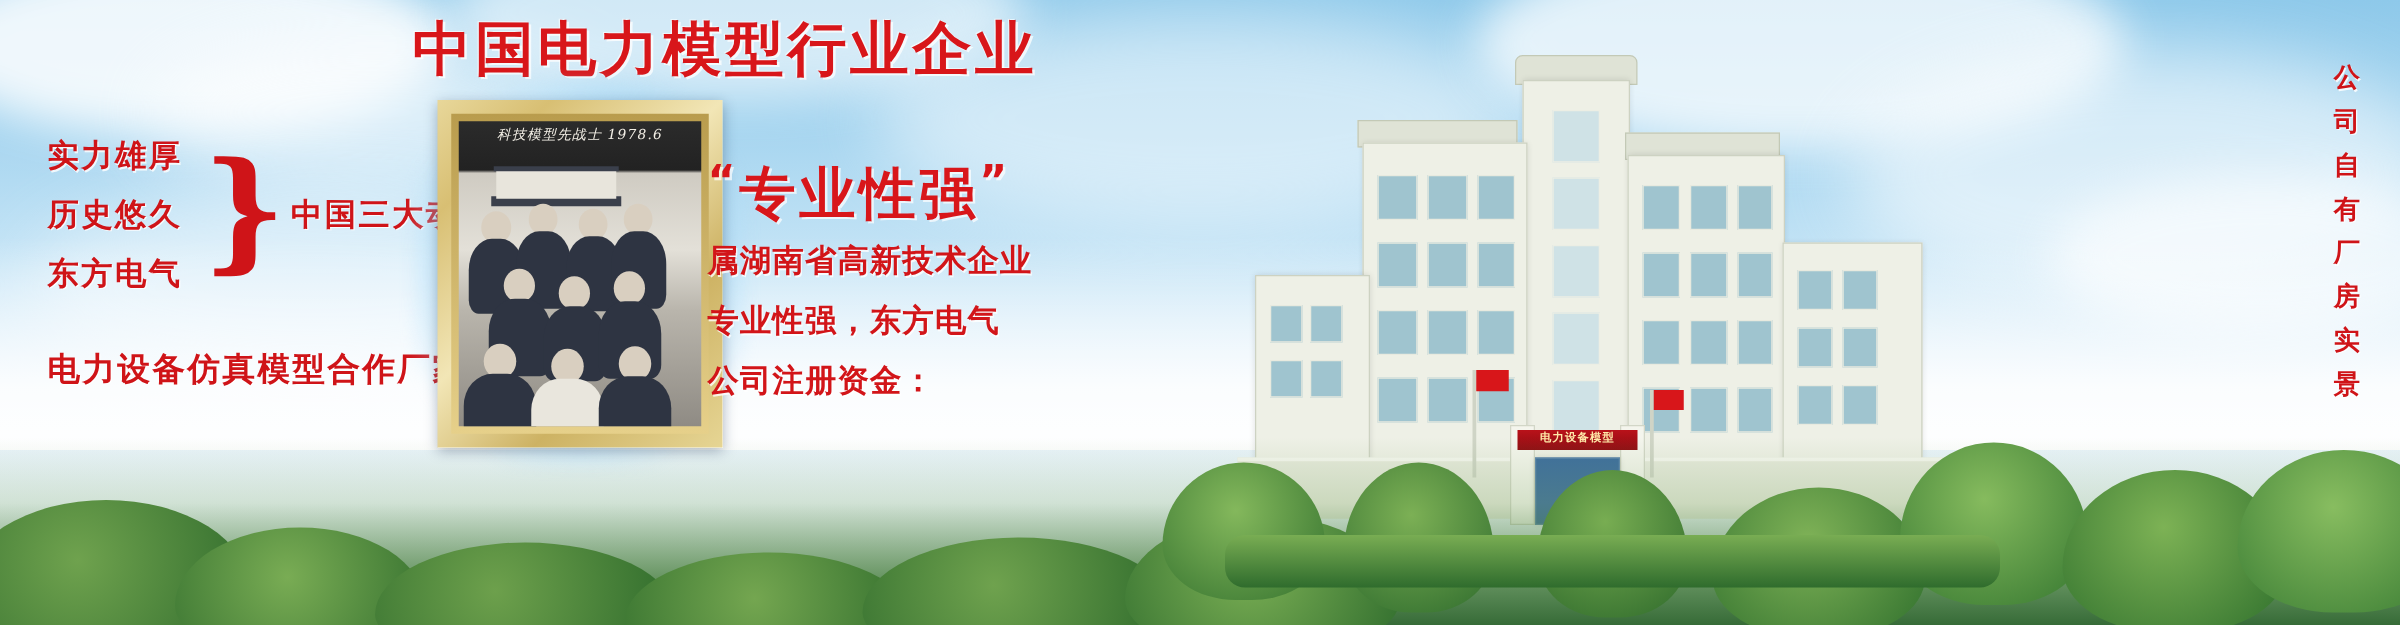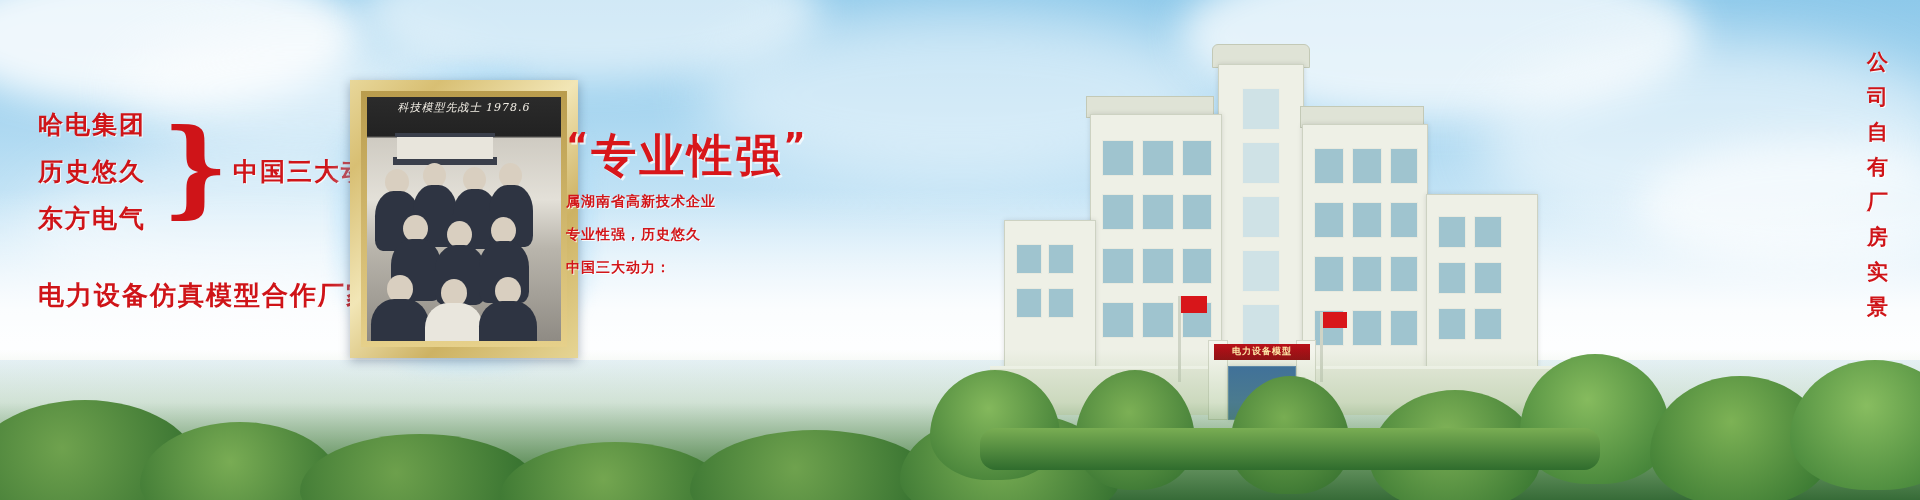--- a/index.html
+++ b/index.html
@@ -98,21 +98,21 @@
     font-size:45px;font-weight:bold;color:#d8161a;letter-spacing:3px;
     text-shadow:2px 2px 0 rgba(255,255,255,.7);white-space:nowrap;line-height:1;
   }
   #slogan .q{font-size:34px;vertical-align:14px;}
   #ribbon{
     margin-top:11px;display:inline-block;background:#1565b0;color:#ffffff;
     font-size:18px;font-weight:bold;letter-spacing:1px;padding:5px 13px 6px;white-space:nowrap;
     box-shadow:0 1px 3px rgba(0,0,0,.25);
   }
   .cline{
-    margin-top:15px;font-size:14px;font-weight:bold;color:#d21519;letter-spacing:1px;
+    margin-top:15px;font-size:25px;font-weight:bold;color:#d21519;letter-spacing:1px;
     text-shadow:1px 1px 0 rgba(255,255,255,.8);white-space:nowrap;
   }
   .cline.wide{letter-spacing:5px;}
 
   
   #right-vertical{
     position:absolute;right:32px;top:52px;display:flex;flex-direction:column;align-items:center;gap:14px;
   }
   .rv-ch{
     font-size:21px;font-weight:bold;color:#cf1418;letter-spacing:0;
@@ -214,25 +214,26 @@
   <div class="bush" style="left:900px;bottom:-24px;width:220px;height:112px;background:radial-gradient(circle at 45% 36%,#7cb055,#2f6c2d);"></div>
   <div class="bush" style="left:930px;bottom:20px;width:130px;height:110px;background:radial-gradient(circle at 45% 35%,#84b85c,#35732f);"></div>
   <div class="bush" style="left:1075px;bottom:10px;width:120px;height:120px;background:radial-gradient(circle at 45% 35%,#7cb055,#2f6c2d);"></div>
   <div class="bush" style="left:1230px;bottom:6px;width:120px;height:118px;background:radial-gradient(circle at 45% 35%,#78ad52,#2e6a2b);"></div>
   <div class="bush" style="left:1370px;bottom:-10px;width:170px;height:120px;background:radial-gradient(circle at 45% 35%,#7fb257,#30702d);"></div>
   <div class="bush" style="left:1520px;bottom:16px;width:150px;height:130px;background:radial-gradient(circle at 45% 35%,#86bb5e,#357730);"></div>
   <div class="bush" style="left:1650px;bottom:-6px;width:180px;height:130px;background:radial-gradient(circle at 45% 35%,#7db255,#2e6f2c);"></div>
   <div class="bush" style="left:1790px;bottom:10px;width:170px;height:130px;background:radial-gradient(circle at 45% 35%,#88bd60,#377a32);"></div>
   <div class="bush" style="left:980px;bottom:30px;width:620px;height:42px;border-radius:16px;background:linear-gradient(#79ad53,#2f6c2d);"></div>
 
+  <div id="title">中国电力模型行业企业</div>
 
   <div id="left-group">
     <div class="lg-row">
       <div class="lg-names">
-        <div class="lg-name">哈电集团</div>
+        <div class="lg-name">实力雄厚</div>
         <div class="lg-name">历史悠久</div>
         <div class="lg-name">东方电气</div>
       </div>
       <div class="brace">}</div>
       <div class="lg-right">中国三大动力</div>
     </div>
   </div>
   <div id="left-bottom">电力设备仿真模型合作厂家</div>
 
   <div id="photo-glow"></div>
@@ -266,22 +267,22 @@
         <div class="pfig" style="left:58px;top:206px;width:58px;height:62px;border-radius:40% 40% 8% 8%;background:#e9e6dd;"></div>
         <div class="phead" style="left:128px;top:180px;width:26px;height:28px;"></div>
         <div class="pfig" style="left:112px;top:204px;width:58px;height:64px;border-radius:40% 40% 8% 8%;"></div>
       </div>
     </div>
   </div>
 
   <div id="center-block">
     <div id="slogan"><span class="q">“</span><span>专业性强</span><span class="q">”</span></div>
     <div class="cline">属湖南省高新技术企业</div>
-    <div class="cline">专业性强，历史悠久</div>
-    <div class="cline">中国三大动力：</div>
+    <div class="cline">专业性强，东方电气</div>
+    <div class="cline">公司注册资金：</div>
   </div>
 
   <div id="right-vertical">
     <div class="rv-ch">公</div>
     <div class="rv-ch">司</div>
     <div class="rv-ch">自</div>
     <div class="rv-ch">有</div>
     <div class="rv-ch">厂</div>
     <div class="rv-ch">房</div>
     <div class="rv-ch">实</div>

